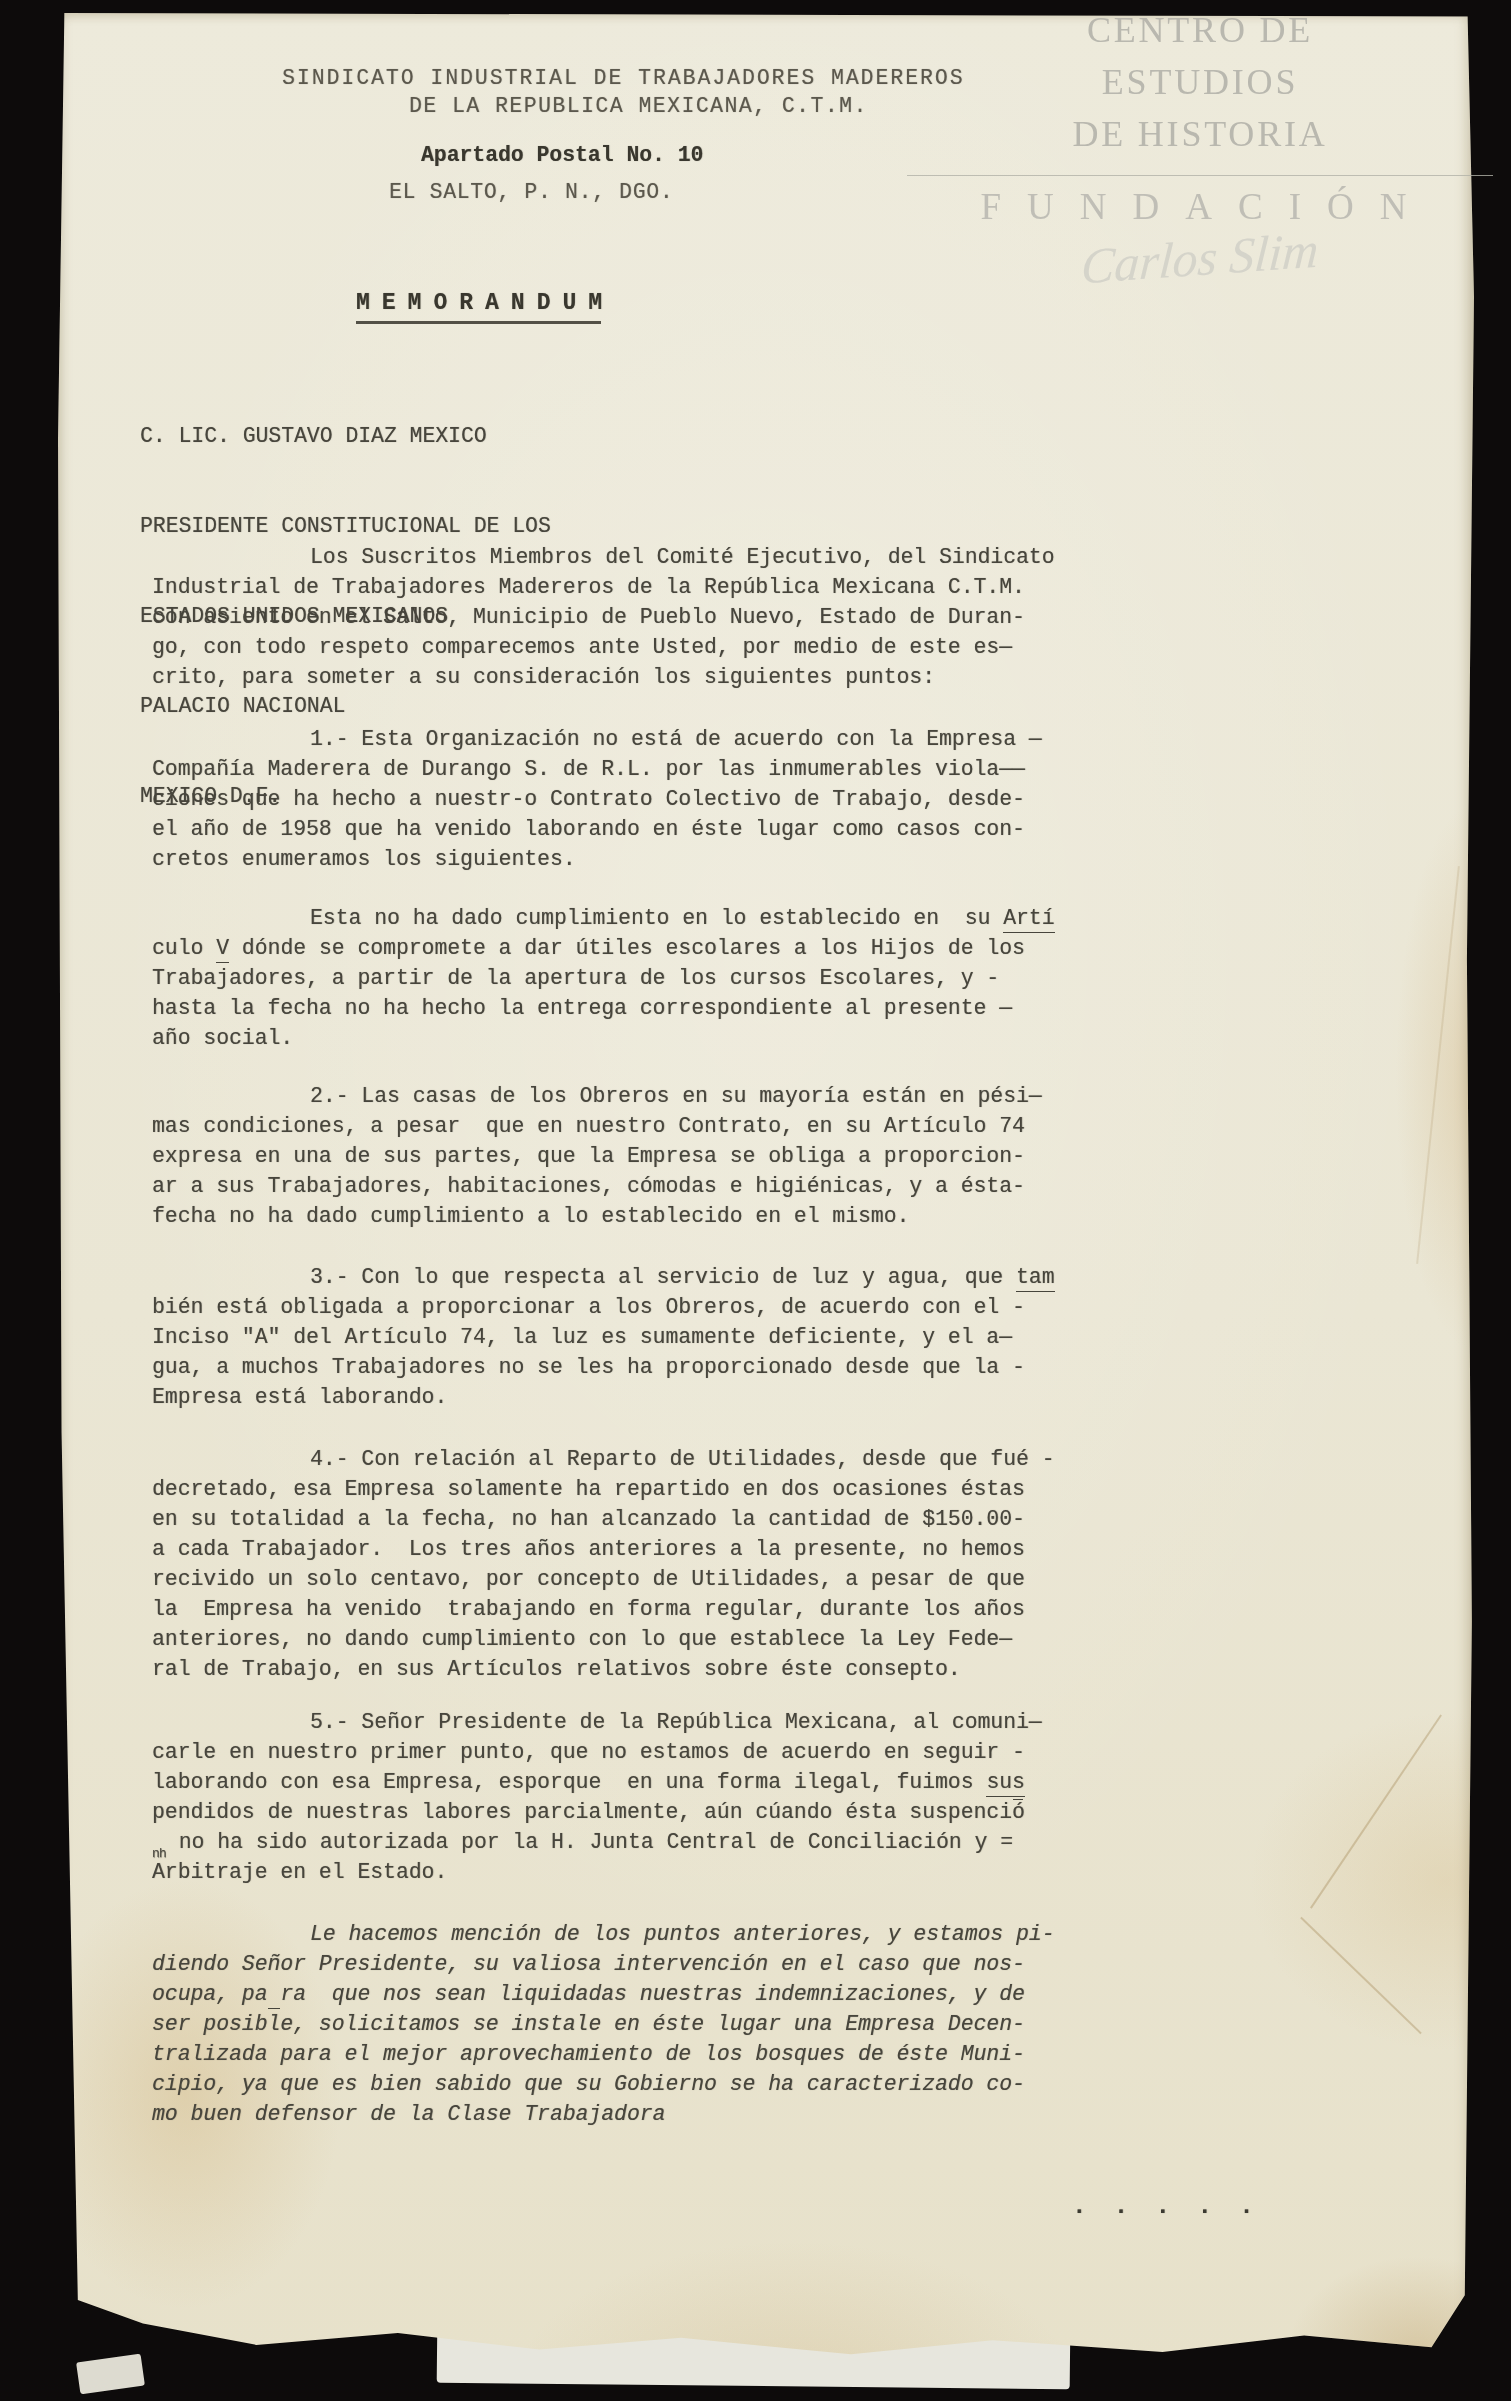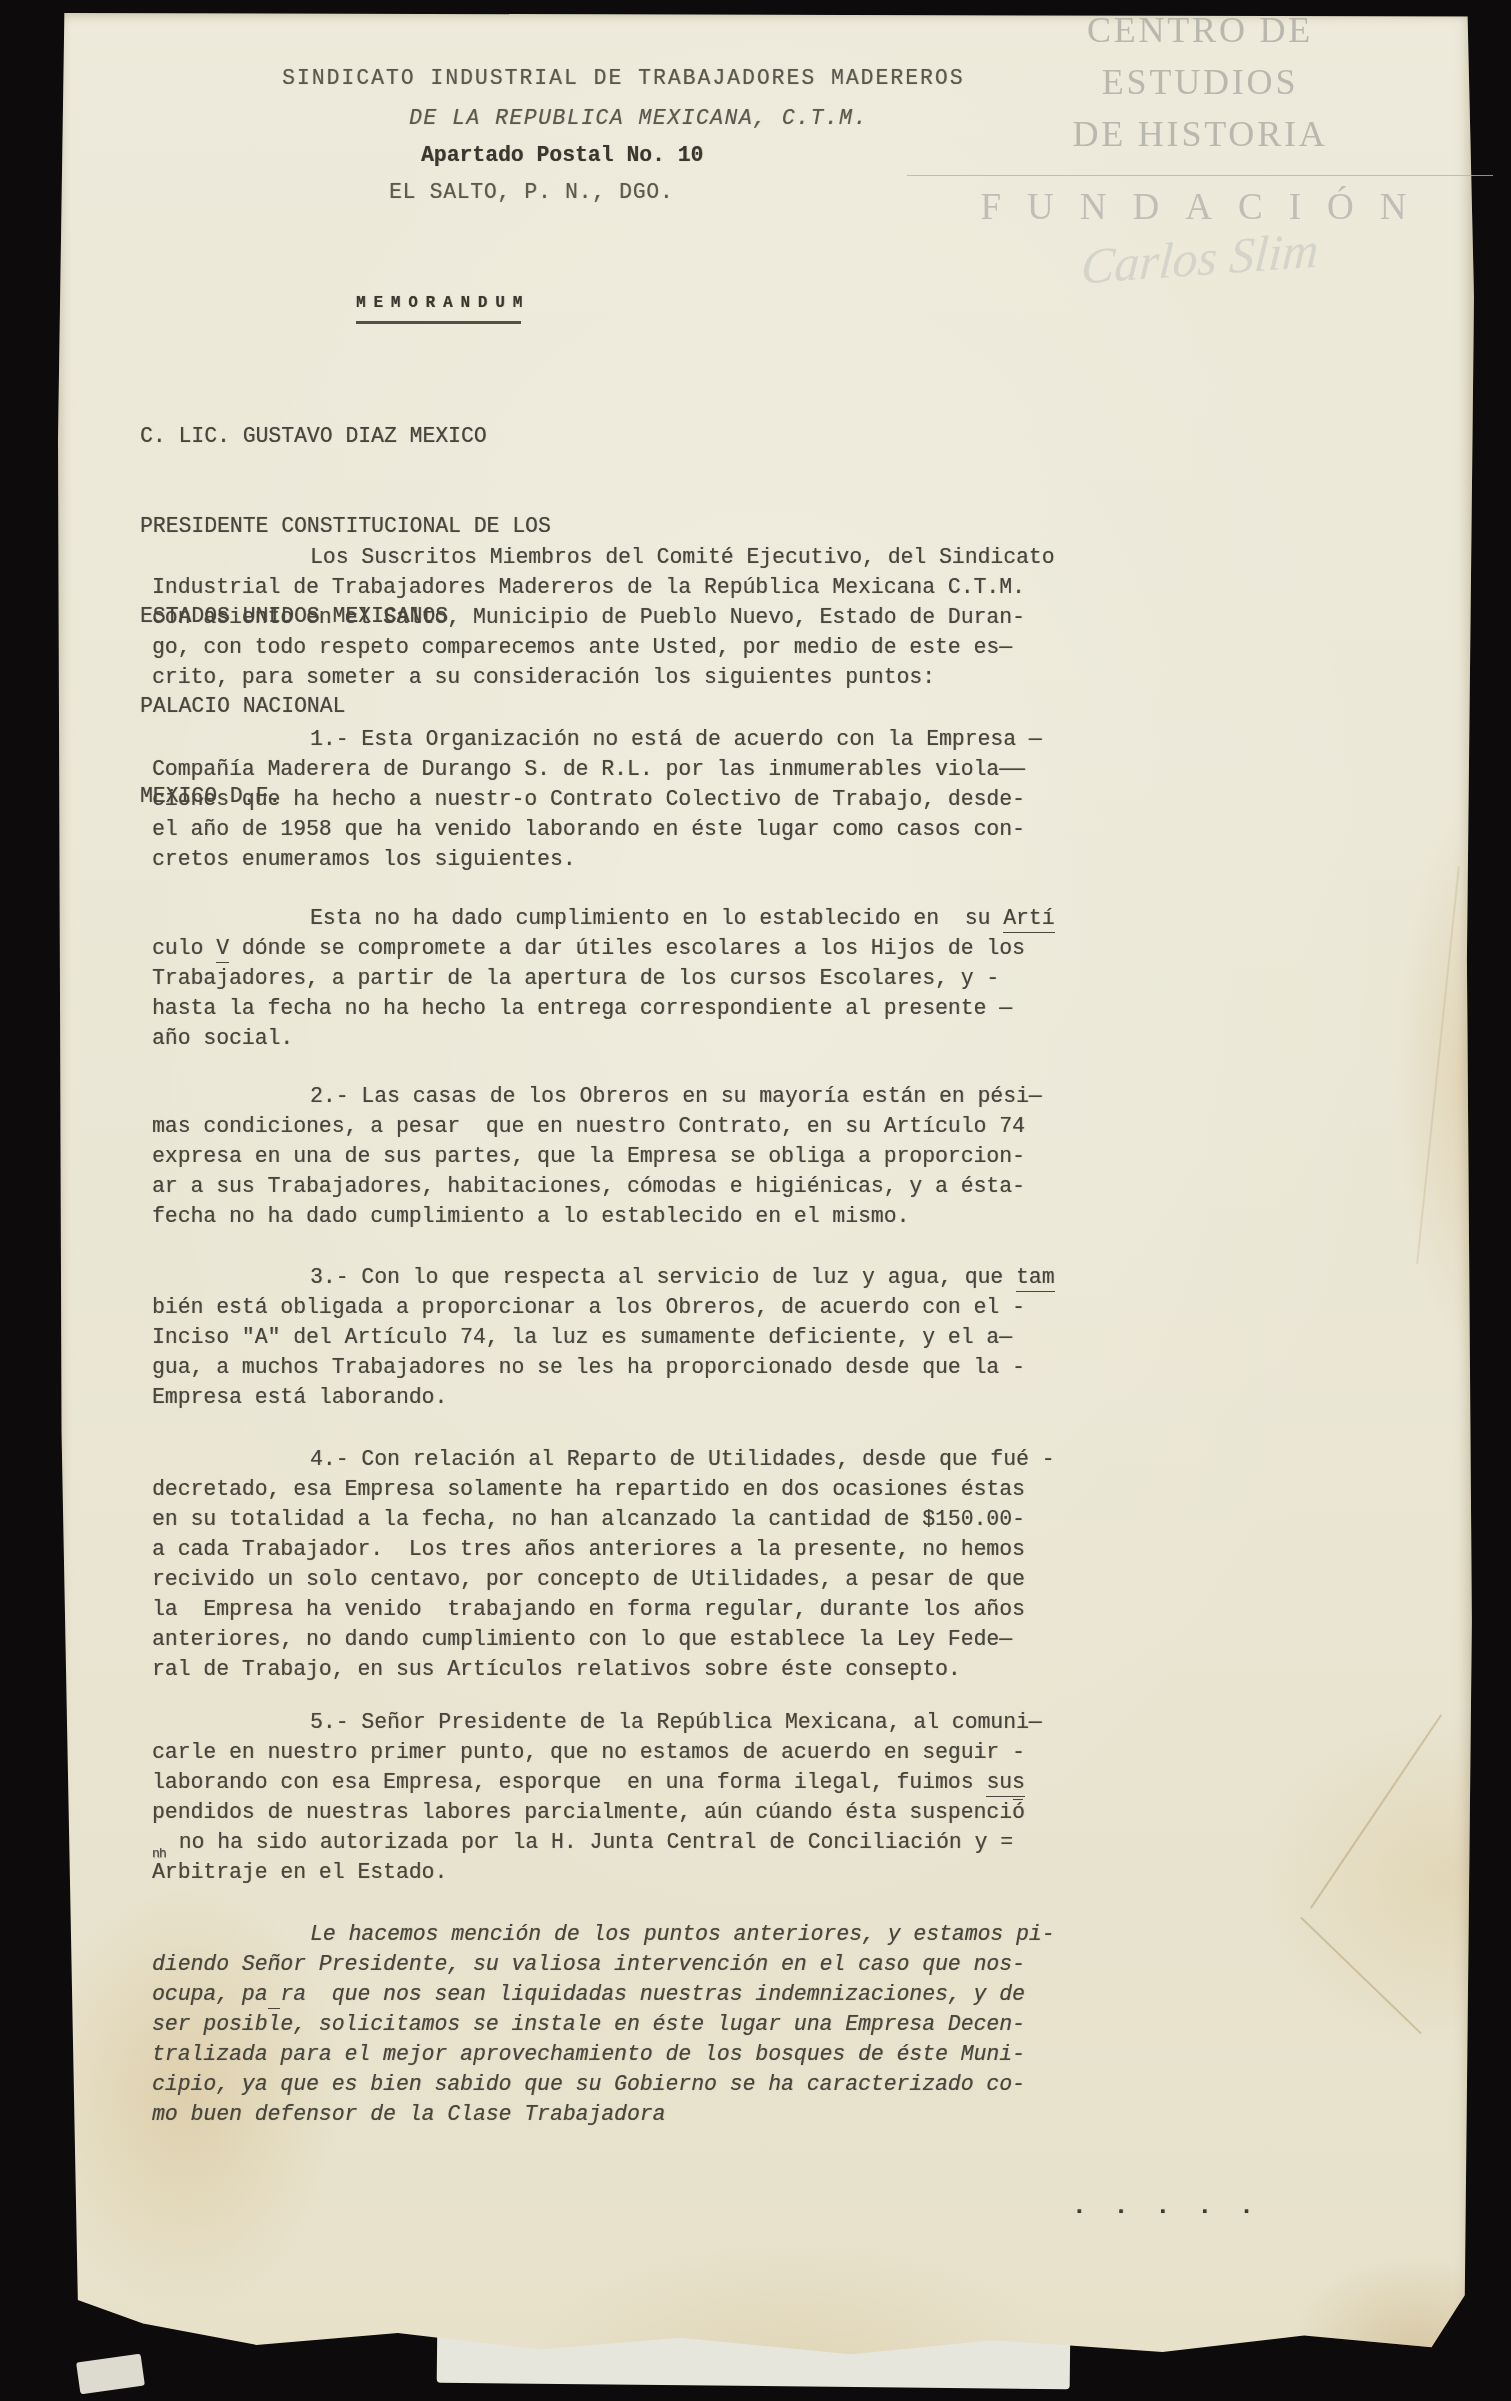--- a/index.html
+++ b/index.html
@@ -44,25 +44,25 @@
   .crease3{left:1437px;top:865px;width:1.9px;height:400px;transform:rotate(6deg);opacity:.5;}
   
   .content{position:absolute;left:0;top:0;width:1512px;height:2401px;z-index:4;}
   .tw{
     position:absolute;color:#47453c;font-size:21.4px;line-height:30px;
     text-shadow:0.4px 0.4px 0.8px rgba(66,64,55,.55);white-space:pre;
   }
   .faint{color:rgba(78,75,64,.82);}
   .dark{color:#39372e;font-weight:bold;}
   .lh1{left:282px;top:63px;letter-spacing:2px;}
-  .lh2{left:409px;top:103px;letter-spacing:1.5px;font-style:italic;}
+  .lh2{left:409px;top:91px;letter-spacing:1.5px;}
   .lh3{left:421px;top:140px;}
   .lh4{left:389px;top:177px;letter-spacing:0.7px;}
   .memo-title{
-    left:356px;top:288px;font-size:16px;letter-spacing:-0.9px;
+    left:356px;top:288px;font-size:23px;letter-spacing:-0.9px;
     border-bottom:3.7px solid rgba(55,53,44,.85);padding-bottom:2.8px;
   }
   .addressee{left:140px;top:361px;}
   .addr-line{white-space:pre;}
   .para{position:absolute;left:140px;width:940px;margin-left:12px;}
   .p1{top:542px;} .p2{top:724px;} .p3{top:903px;} .p4{top:1081px;}
   .p5{top:1262px;} .p6{top:1444px;} .p7{top:1707px;} .p8{top:1919px;font-style:italic;}
   .bline{white-space:pre;height:30px;}
   .bline.indent{padding-left:158px;}
   .seg{white-space:pre;}

